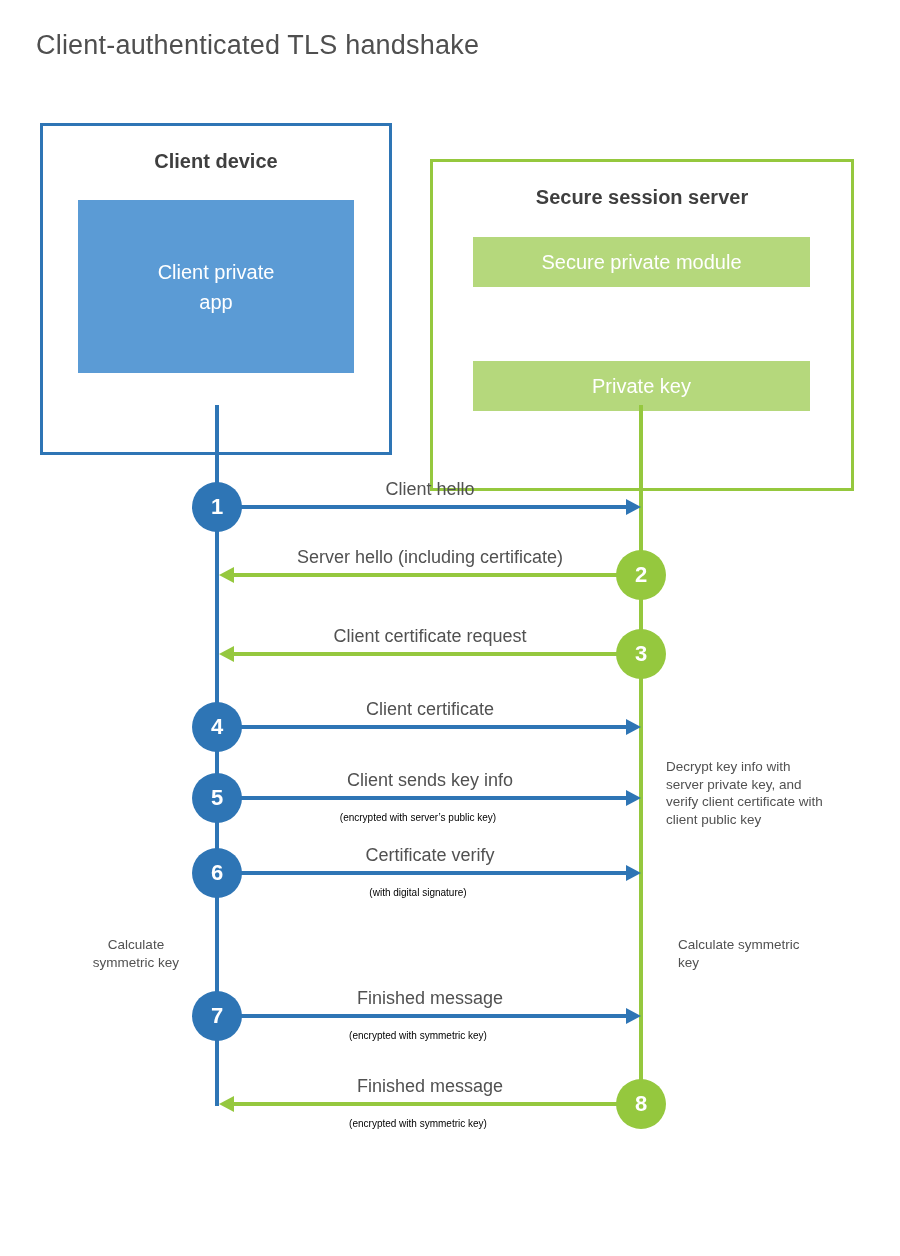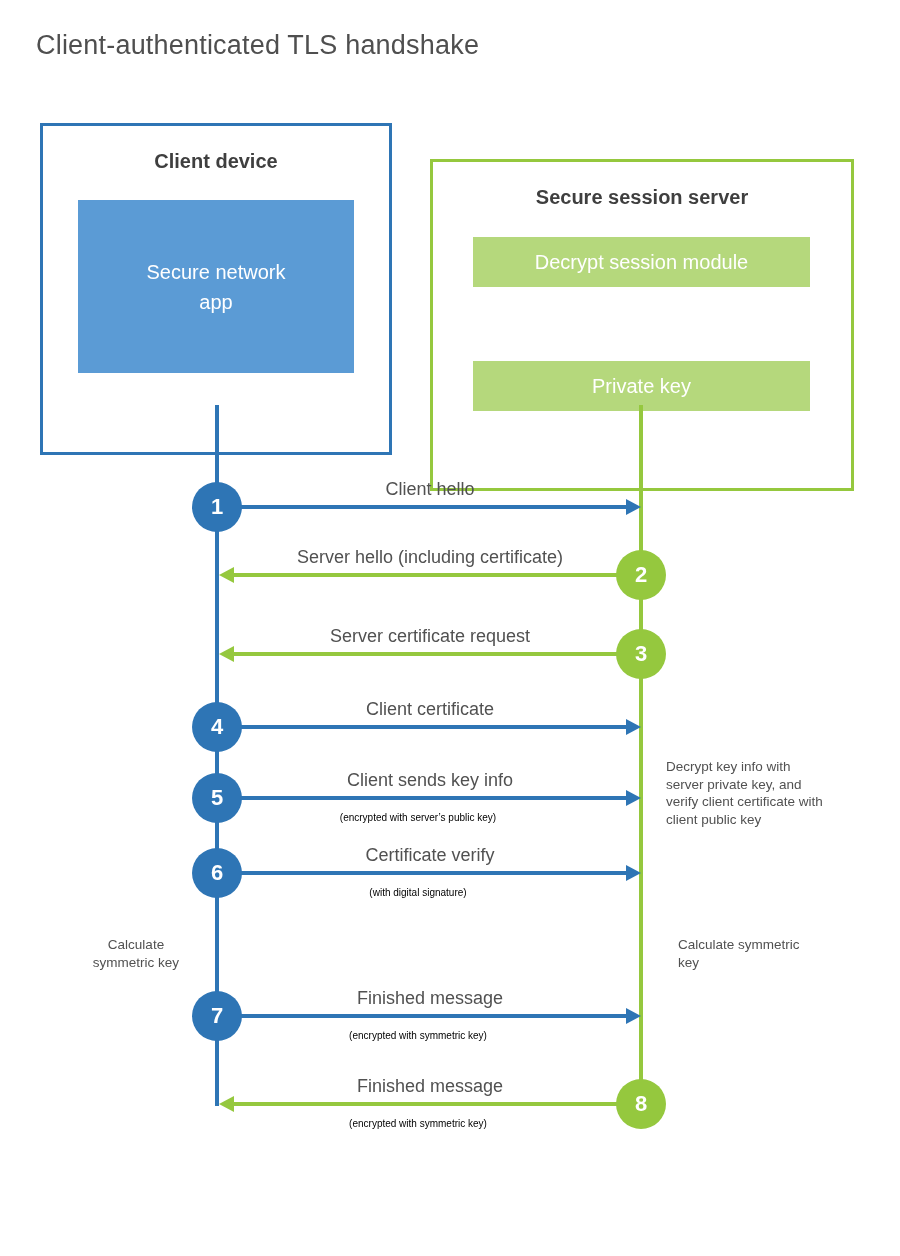--- a/index.html
+++ b/index.html
@@ -164,44 +164,44 @@
 </style>
 </head>
 <body>
 
 <div class="canvas">
 
   <h1 class="diagram-title">Client-authenticated TLS handshake</h1>
 
   <div class="actor-box client-box">
     <div class="actor-title">Client device</div>
-    <div class="client-module">Secure network
+    <div class="client-module">Client private
 app</div>
   </div>
 
   <div class="actor-box server-box">
     <div class="actor-title">Secure session server</div>
-    <div class="server-bar bar-0">Decrypt session module</div>
+    <div class="server-bar bar-0">Secure private module</div>
     <div class="server-bar bar-2">Private key</div>
   </div>
 
   <div class="lifeline blue"></div>
   <div class="lifeline green"></div>
 
   <div class="msg-label" style="top:478px">Client hello</div>
   <div class="arrow-line blue" style="top:505px"></div>
   <div class="arrow-head right" style="top:499px"></div>
   <div class="msg-circle blue" style="top:482px">1</div>
 
   <div class="msg-label" style="top:546px">Server hello (including certificate)</div>
   <div class="arrow-line green" style="top:573px"></div>
   <div class="arrow-head left" style="top:567px"></div>
   <div class="msg-circle green" style="top:550px">2</div>
 
-  <div class="msg-label" style="top:625px">Server certificate request</div>
+  <div class="msg-label" style="top:625px">Client certificate request</div>
   <div class="arrow-line green" style="top:652px"></div>
   <div class="arrow-head left" style="top:646px"></div>
   <div class="msg-circle green" style="top:629px">3</div>
 
   <div class="msg-label" style="top:698px">Client certificate</div>
   <div class="arrow-line blue" style="top:725px"></div>
   <div class="arrow-head right" style="top:719px"></div>
   <div class="msg-circle blue" style="top:702px">4</div>
 
   <div class="msg-label" style="top:769px">Client sends key info</div>

